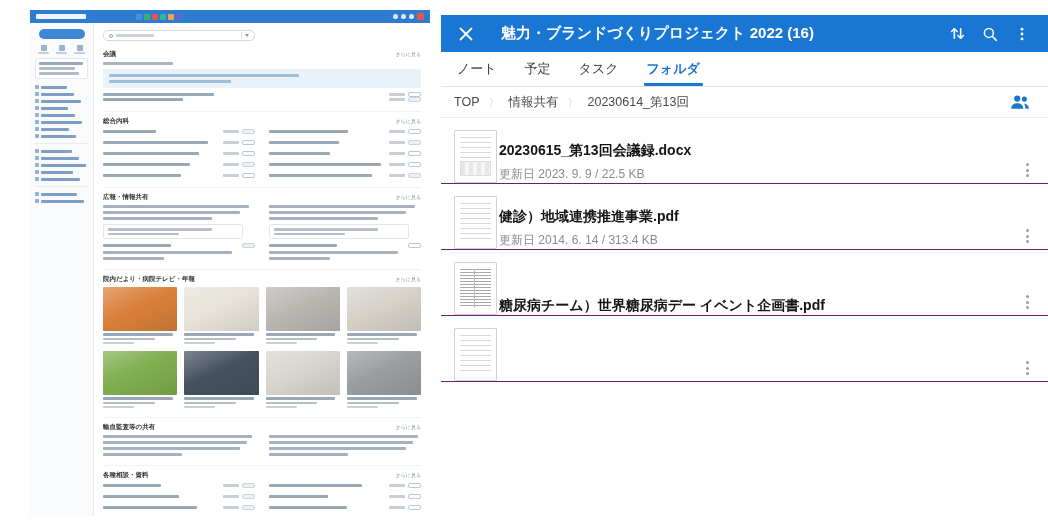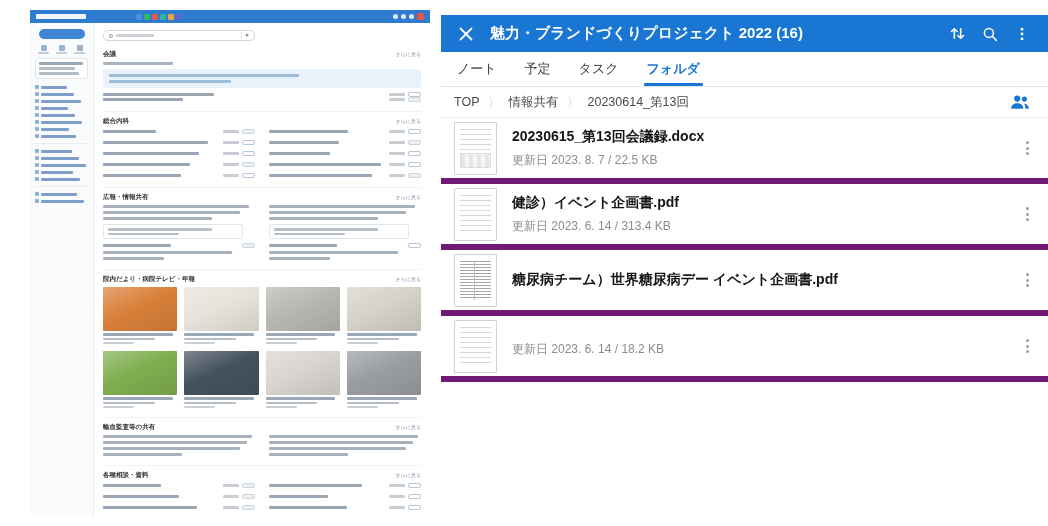--- a/index.html
+++ b/index.html
@@ -48,29 +48,29 @@
   .mini-notice{background:#e9f2fb;border-radius:2px;padding:5px 6px;display:flex;flex-direction:column;gap:3px;margin:4px 0}
   .mini-subbox{border:1px solid #e2e6ea;border-radius:2px;padding:3px 4px;display:flex;flex-direction:column;gap:2px;margin:1px 0;width:92%}
   .mini-photos{display:grid;grid-template-columns:repeat(4,1fr);gap:7px}
   .mini-photo-cell{display:flex;flex-direction:column;gap:2px}
   .mini-photo{height:44px;border-radius:1px}
 
   
   .rp{position:absolute;left:441px;top:15px;width:607px;background:#fff}
   .rp-header{height:37px;background:#1976d2;display:flex;align-items:center;padding:0 13px;gap:6px}
   .icon-btn{background:none;border:none;padding:4px;display:flex;align-items:center;justify-content:center;cursor:pointer}
-  .rp-title{flex:1;color:#fff;font-size:15px;font-weight:700;margin:0 6px;white-space:nowrap;overflow:hidden}
+  .rp-title{flex:1;color:#fff;font-size:15px;font-weight:700;margin:0 17px;white-space:nowrap;overflow:hidden}
   .rp-tabs{display:flex;align-items:stretch;gap:26px;padding:0 15px;border-bottom:1px solid #e4e4e4;height:35px}
   .rp-tab{font-size:13px;color:#3c3c3c;display:flex;align-items:center;position:relative;cursor:pointer;padding:0 1px;white-space:nowrap}
   .rp-tab.active{color:#1976d2;font-weight:700}
   .rp-tab.active::after{content:"";position:absolute;left:-2px;right:-2px;bottom:0;height:3px;background:#1976d2;border-radius:1px}
   .rp-crumb{display:flex;align-items:center;height:31px;padding:0 13px;border-bottom:1px solid #ececec;gap:9px;font-size:12.5px;color:#4a4a4a}
   .crumb-item{cursor:pointer;white-space:nowrap}
   .crumb-sep{color:#b8b8b8;font-size:11px}
-  .file-row{display:flex;align-items:center;height:66px;padding:0 13px;border-bottom:6px solid #701a75;gap:15px;cursor:pointer;background:#fff}
+  .file-row{display:flex;align-items:flex-end;height:66px;padding:0 13px;border-bottom:1px solid #701a75;gap:2px;cursor:pointer;background:#fff}
   .thumb{width:43px;height:53px;border:1px solid #d2d2d2;background:#fff;position:relative;flex:none;border-radius:1px}
   .thumb-lines{position:absolute;left:5px;right:5px;top:6px;bottom:6px;background:repeating-linear-gradient(to bottom,#d9d9d9 0 1px,transparent 1px 5px)}
   .thumb.v1 .thumb-lines::after{content:"";position:absolute;left:0;right:0;bottom:0;height:13px;background:repeating-linear-gradient(to right,#e6e6e6 0 4px,#f6f6f6 4px 8px);border:1px solid #ddd}
   .thumb.v3 .thumb-lines{background:repeating-linear-gradient(to bottom,#a8a8a8 0 1px,transparent 1px 3px)}
   .thumb.v3 .thumb-lines::after{content:"";position:absolute;left:45%;top:0;bottom:0;width:1px;background:#bdbdbd}
   .file-info{flex:1;min-width:0}
   .file-name{font-size:14px;font-weight:700;color:#151515;white-space:nowrap;overflow:hidden;text-overflow:ellipsis}
   .file-meta{font-size:12px;color:#8c8c8c;margin-top:6px}
   .kebab{background:none;border:none;display:flex;flex-direction:column;gap:2.5px;padding:6px;cursor:pointer;flex:none}
   .kebab i{width:3px;height:3px;border-radius:50%;background:#9e9e9e;display:block}
@@ -514,35 +514,35 @@
     </button>
   </div>
 
   <div class="rp-files">
     <div class="file-row">
       <div class="thumb v1">
           <div class="thumb-lines"></div>
         </div>
       <div class="file-info">
         <div class="file-name">20230615_第13回会議録.docx</div>
-        <div class="file-meta">更新日 2023. 8. 7 / 22.5 KB</div>
+        <div class="file-meta">更新日 2023. 9. 9 / 22.5 KB</div>
       </div>
       <button class="kebab">
           <i></i>
           <i></i>
           <i></i>
         </button>
     </div>
     <div class="file-row">
       <div class="thumb v2">
           <div class="thumb-lines"></div>
         </div>
       <div class="file-info">
-        <div class="file-name">健診）イベント企画書.pdf</div>
-        <div class="file-meta">更新日 2023. 6. 14 / 313.4 KB</div>
+        <div class="file-name">健診）地域連携推進事業.pdf</div>
+        <div class="file-meta">更新日 2014. 6. 14 / 313.4 KB</div>
       </div>
       <button class="kebab">
           <i></i>
           <i></i>
           <i></i>
         </button>
     </div>
     <div class="file-row">
       <div class="thumb v3">
           <div class="thumb-lines"></div>
@@ -554,21 +554,20 @@
           <i></i>
           <i></i>
           <i></i>
         </button>
     </div>
     <div class="file-row">
       <div class="thumb v4">
           <div class="thumb-lines"></div>
         </div>
       <div class="file-info">
-        <div class="file-meta">更新日 2023. 6. 14 / 18.2 KB</div>
       </div>
       <button class="kebab">
           <i></i>
           <i></i>
           <i></i>
         </button>
     </div>
   </div>
 </div>
 

